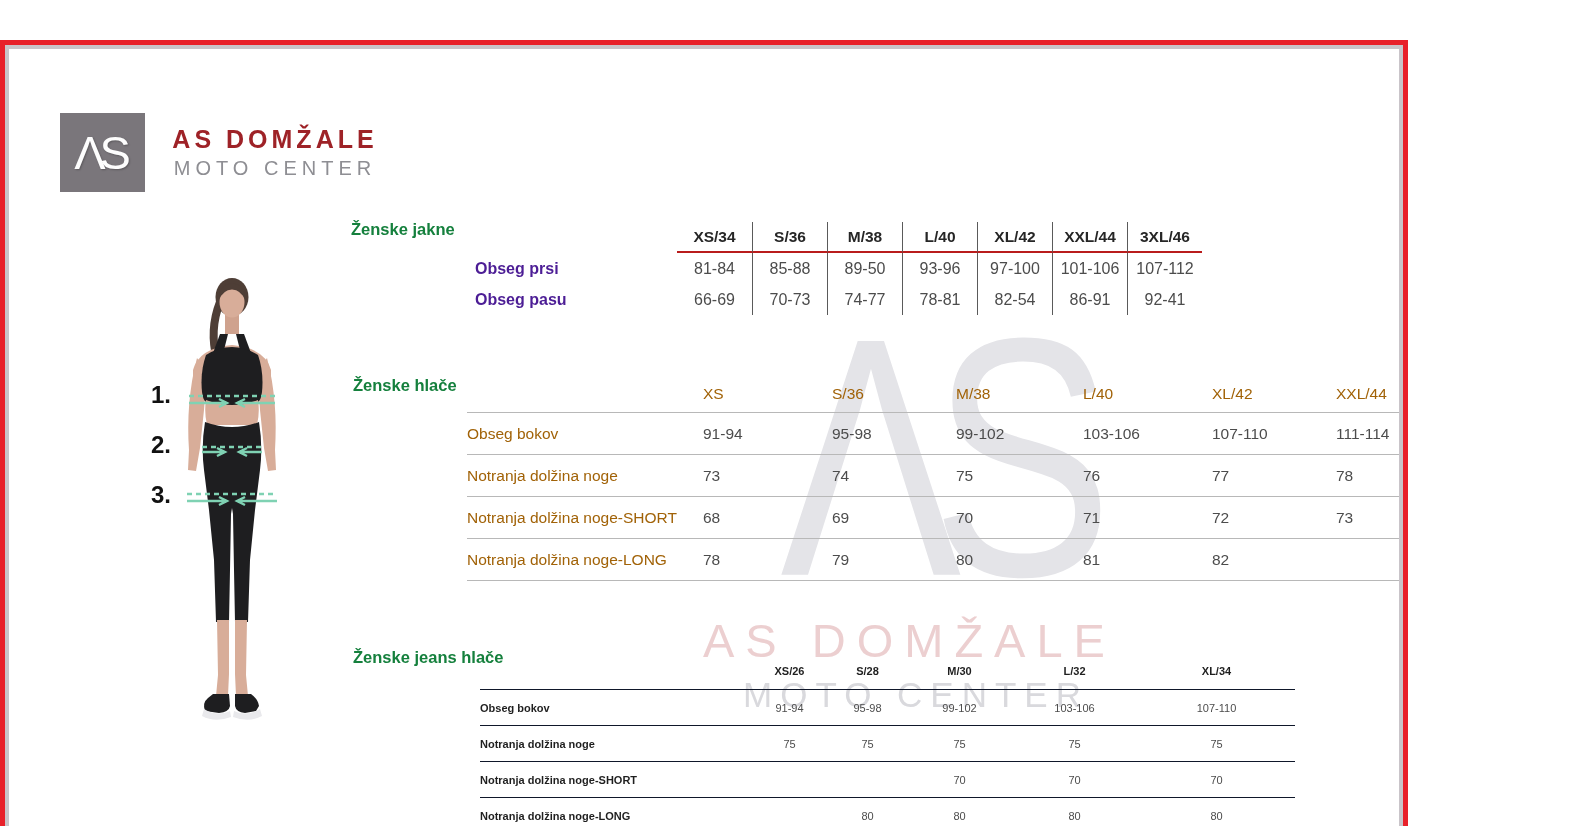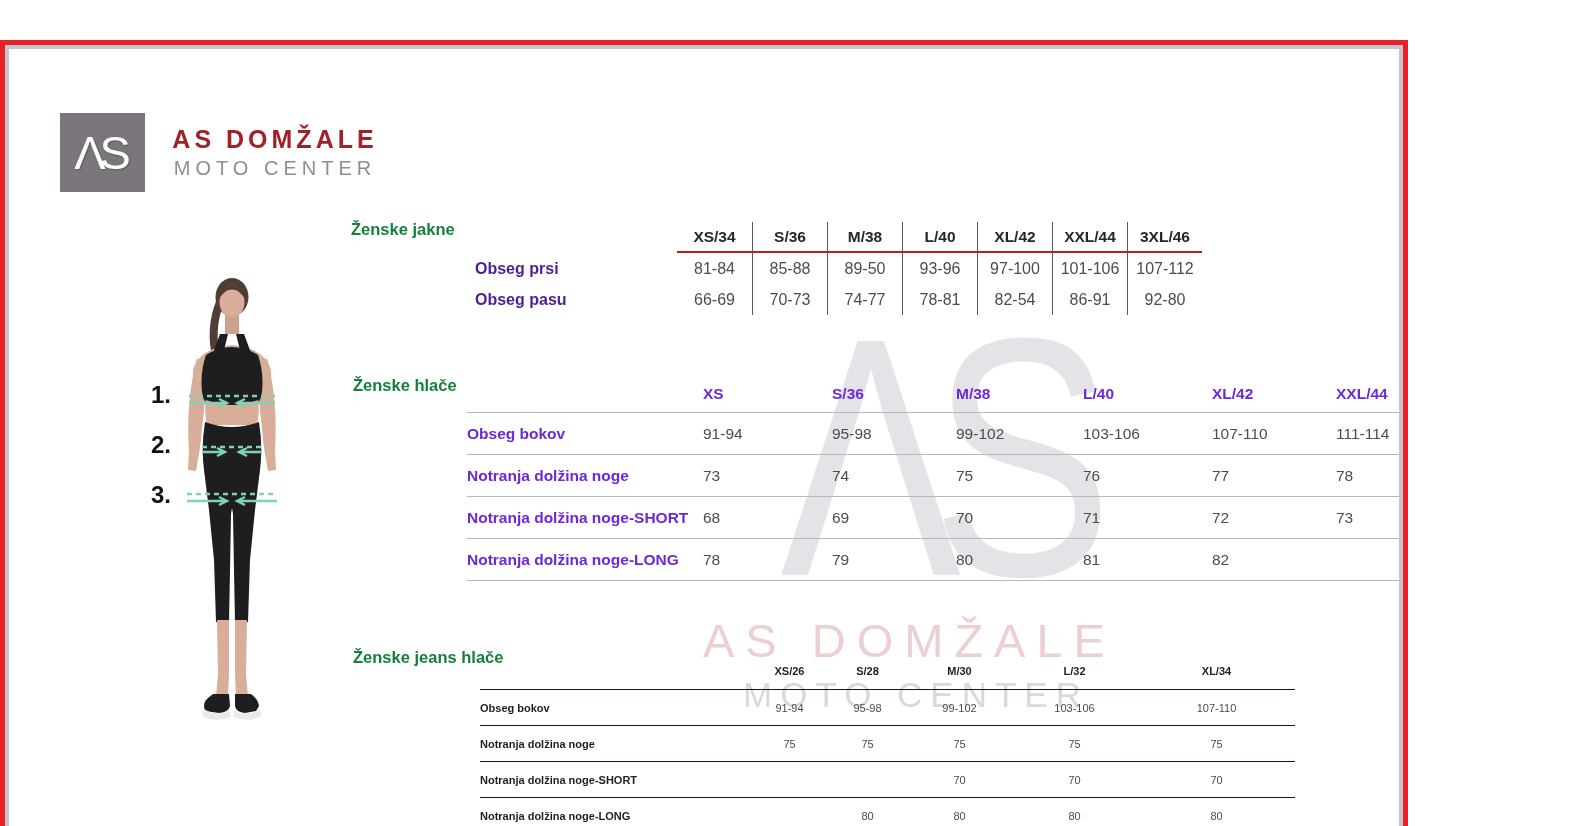--- a/index.html
+++ b/index.html
@@ -62,21 +62,21 @@
   .dv  { border-left:1px solid #5a5a5a; }
   .t1-label { position:absolute; left:470px; height:31px; line-height:31px; font-size:16px; font-weight:bold; color:#4c1d95; z-index:2; }
   #t1-label-0 { top:208px; } #t1-label-1 { top:239px; }
   
   #hlace-grid {
     position:absolute; left:462px; top:330px; z-index:2;
     display:grid; grid-template-columns:236px 129px 124px 127px 129px 124px 109px 100px;
     grid-template-rows:38px repeat(4,42px);
   }
   .t2c { display:flex; align-items:center; font-size:15.5px; color:#4c4c4c; border-bottom:1px solid #b8b8b8; }
-  .t2h, .t2label { font-weight:bold; color:#6d28d9;text-align:center; }
+  .t2h, .t2label { font-weight:normal; color:#a16207;text-align:center; }
   
   #jeans-grid {
     position:absolute; left:475px; top:608px; z-index:2;
     display:grid; grid-template-columns:272px 75px 81px 103px 127px 157px;
     grid-template-rows:37px repeat(4,36px);
   }
   .t3c { display:flex; align-items:center; justify-content:center; font-size:11px; color:#4c4c4c; border-bottom:1px solid #0f172a; }
   .t3h, .t3label { font-weight:bold; color:#1f1f1f; }
   .t3label { justify-content:flex-start; }
   
@@ -152,21 +152,21 @@
       <div class="t1c dv">93-96</div>
       <div class="t1c dv">97-100</div>
       <div class="t1c dv">101-106</div>
       <div class="t1c dv">107-112</div>
       <div class="t1c">66-69</div>
       <div class="t1c dv">70-73</div>
       <div class="t1c dv">74-77</div>
       <div class="t1c dv">78-81</div>
       <div class="t1c dv">82-54</div>
       <div class="t1c dv">86-91</div>
-      <div class="t1c dv">92-80</div>
+      <div class="t1c dv">92-41</div>
     </div>
 
   <div class="sec-label" id="lbl-hlace">Ženske hlače</div>
   <div id="hlace-grid">
       <div class="t2c"></div>
       <div class="t2c t2h">XS</div>
       <div class="t2c t2h">S/36</div>
       <div class="t2c t2h">M/38</div>
       <div class="t2c t2h">L/40</div>
       <div class="t2c t2h">XL/42</div>

